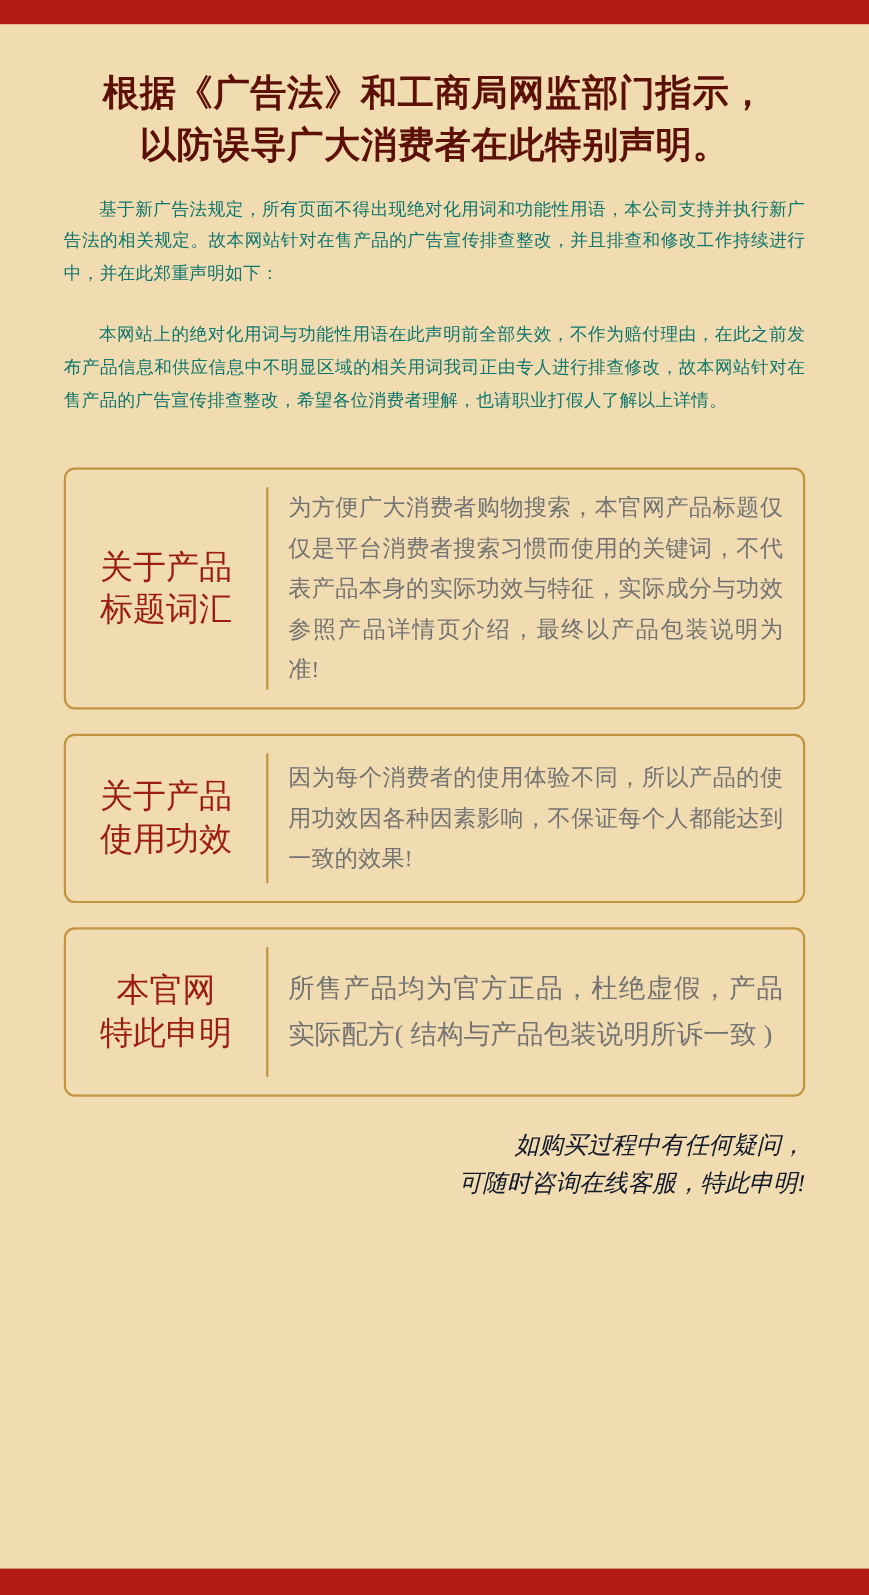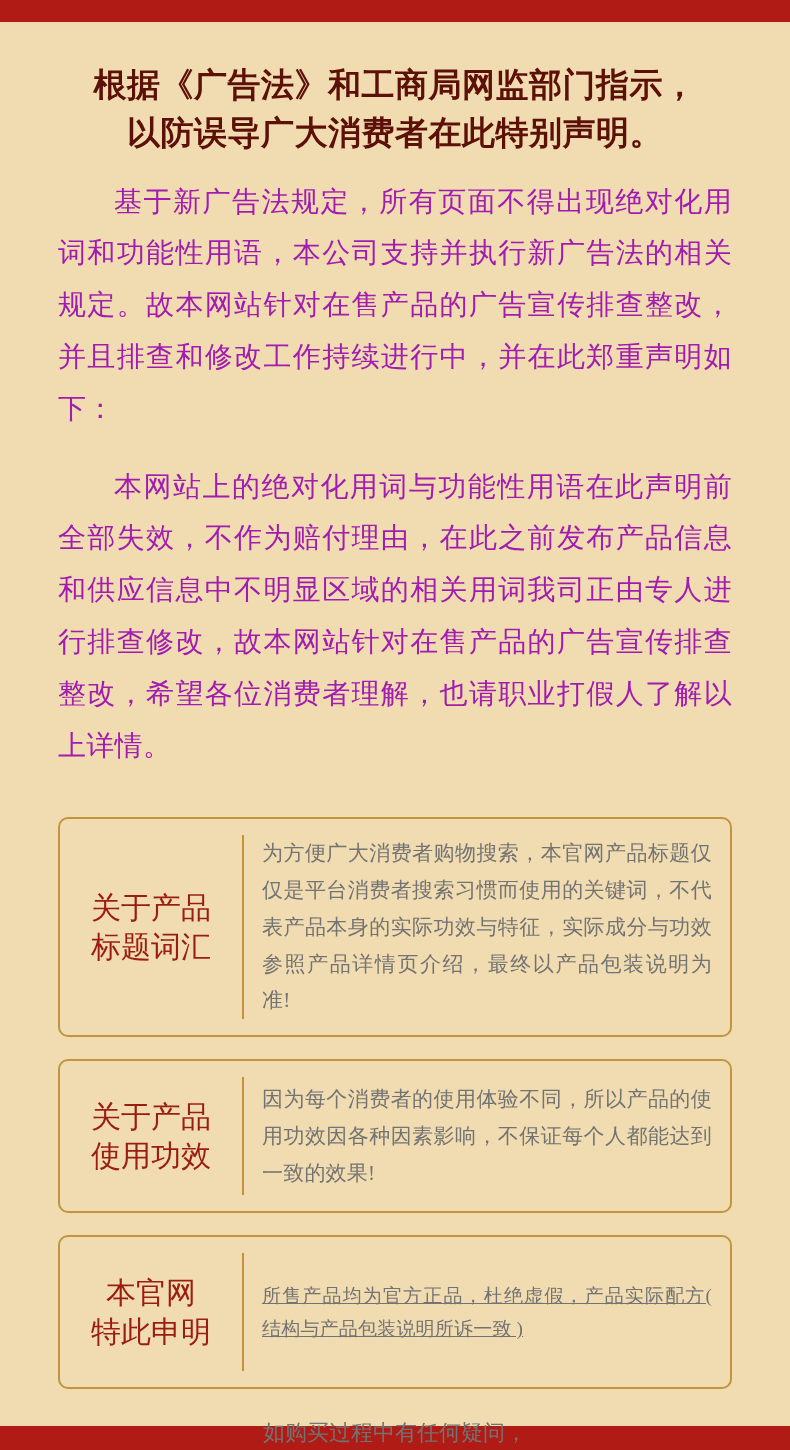--- a/index.html
+++ b/index.html
@@ -36,22 +36,22 @@
     font-weight: bold;
     font-size: 33px;
     line-height: 1.45;
     letter-spacing: 0.5px;
     margin: 0 0 18px 0;
   }
   .headline .l2 {
     display: block;
   }
   .para {
-    color: #a21caf;
-    font-size: 28px;
+    color: #0f766e;
+    font-size: 16px;
     line-height: 1.85;
     text-align: justify;
     text-justify: inter-ideograph;
     margin: 0 0 12px 0;
     text-indent: 2em;
     letter-spacing: 0.3px;
   }
   .para.p2 {
     margin-top: 26px;
   }
@@ -95,29 +95,29 @@
     line-height: 1.75;
     padding: 16px 18px 16px 18px;
     box-sizing: border-box;
     display: flex;
     align-items: center;
     text-align: justify;
     text-justify: inter-ideograph;
     letter-spacing: 0.2px;
   }
   .card.card3 .card-body {
-    font-size: 19px;
-    text-decoration: underline;
+    font-size: 24px;
   }
   .footer {
     margin-top: 26px;
-    text-align: center;
-    color: #737373;
+    text-align: right;
+    color: #0f172a;
     font-size: 22px;
     line-height: 1.6;
+    font-style: italic;
   }
   .footer span {
     display: block;
   }
 </style>
 </head>
 <body>
 
 <div class="page">
   <div class="panel">

